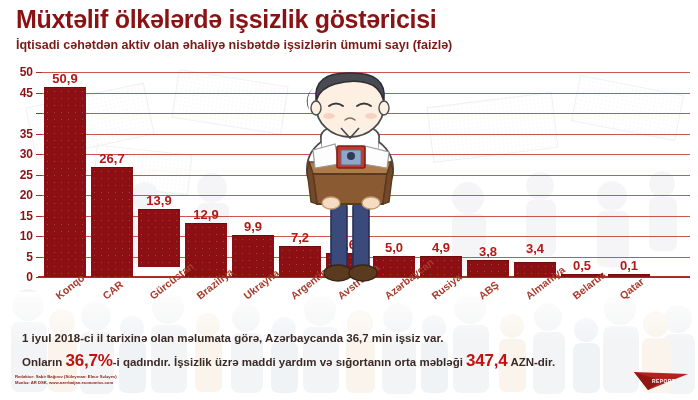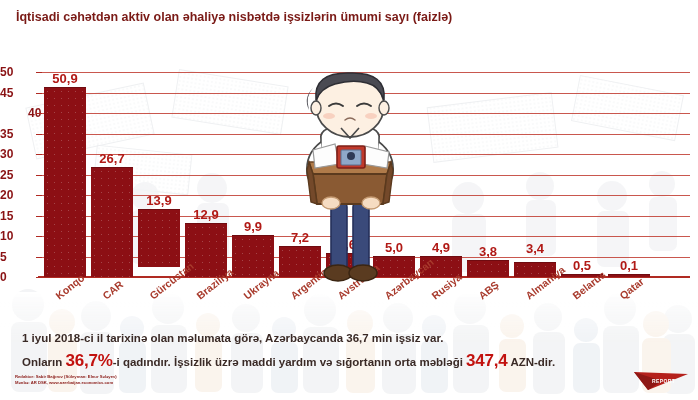--- a/index.html
+++ b/index.html
@@ -72,21 +72,22 @@
   .axis-baseline {
     position: absolute;
     left: 38px;
     width: 652px;
     height: 2px;
     background: #b02a22;
   }
   .ytick {
     position: absolute;
     left: 0;
-    width: 44px;
+    width: 33px;
+    text-align: right;
     font-size: 12px;
     font-weight: bold;
     color: #8a1214;
     line-height: 1;
   }
   .ytick-mark {
     position: absolute;
     left: 36px;
     width: 6px;
     height: 1px;
@@ -277,20 +278,21 @@
         <circle cx="586" cy="330" r="12"></circle>
           <rect x="573" y="343" width="27" height="50" rx="7"></rect>
       </g>
     </g>
     <rect x="0" y="292" width="698" height="50" fill="url(#fade)"></rect>
   </svg>
 
   <div class="bg-band-top"></div>
 
   <div class="header">
+    <div class="title">Müxtəlif ölkələrdə işsizlik göstəricisi</div>
     <div class="subtitle">İqtisadi cəhətdən aktiv olan əhaliyə nisbətdə işsizlərin ümumi sayı (faizlə)</div>
   </div>
 
   <div class="plot">
     <div id="grid-host">
         <div class="axis-baseline" style="top: 214px;"></div>
         <div class="gridline" style="top: 194.5px;"></div>
         <div class="gridline" style="top: 174px;"></div>
         <div class="gridline" style="top: 153.5px;"></div>
         <div class="gridline" style="top: 133px;"></div>

